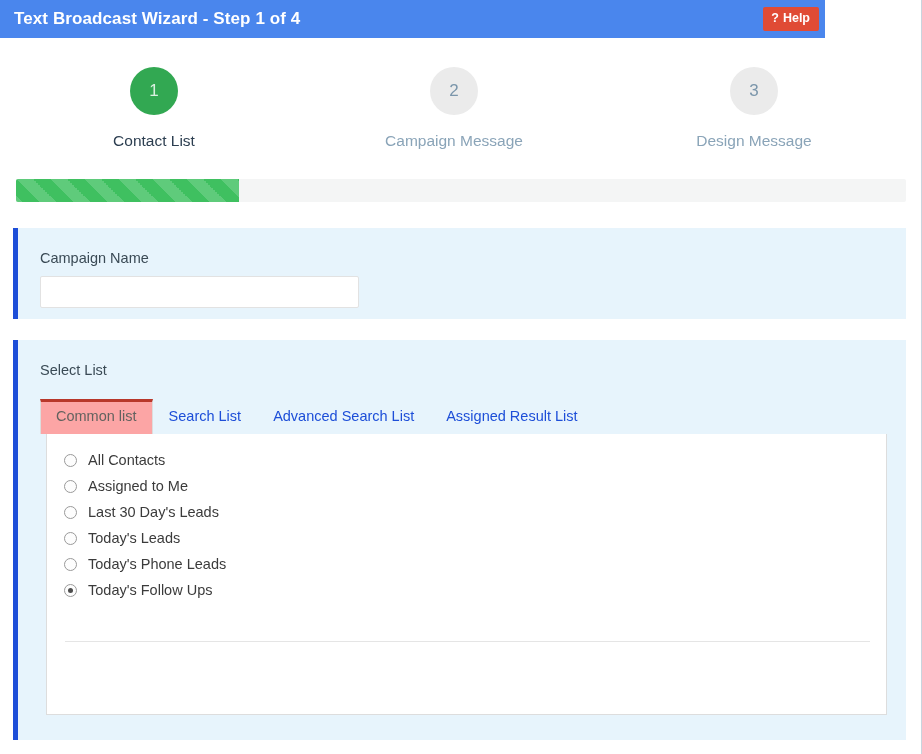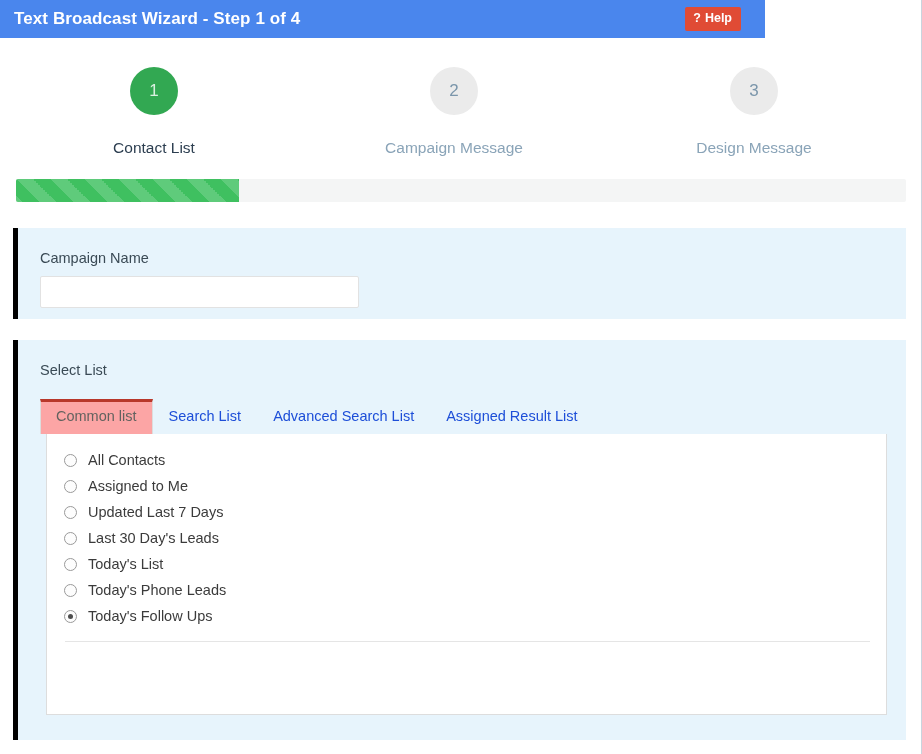--- a/index.html
+++ b/index.html
@@ -16,26 +16,26 @@
     width: 922px;
     height: 754px;
     background: #ffffff;
     border-right: 1px solid #c9d4de;
   }
 
   
   .wizard-header {
     position: absolute;
     left: 0; top: 0;
-    width: 765px; height: 38px;
+    width: 825px; height: 38px;
     background: #4a86ed;
     display: flex;
     align-items: center;
     justify-content: space-between;
-    padding: 0 24px 0 14px;
+    padding: 0 6px 0 14px;
   }
   .wizard-title {
     color: #ffffff;
     font-size: 17px;
     font-weight: bold;
     letter-spacing: 0.1px;
     white-space: nowrap;
   }
   .help-button {
     background: #e04b35;
@@ -80,21 +80,21 @@
   }
   .step-circle.active {
     background: #32a852;
     color: #d9f0df;
   }
   .step-circle.idle {
     background: #ebebeb;
     color: #7b96ab;
   }
   .step-label {
-    margin-top: 24px;
+    margin-top: 17px;
     font-size: 15.5px;
   }
   .step-label.active { color: #2c3e50; }
   .step-label.idle { color: #8aa4b8; }
 
   
   .progress-wrap {
     position: absolute;
     left: 16px; top: 179px;
     width: 890px; height: 23px;
@@ -110,21 +110,21 @@
       rgba(255,255,255,.17) 25%, transparent 25%,
       transparent 50%, rgba(255,255,255,.17) 50%,
       rgba(255,255,255,.17) 75%, transparent 75%, transparent);
     background-size: 34px 34px;
   }
 
   
   .panel {
     position: absolute;
     background: #e7f4fc;
-    border-left: 5px solid #000000;
+    border-left: 5px solid #1d4ed8;
   }
   #campaign-panel {
     left: 13px; top: 228px;
     width: 893px; height: 91px;
   }
   #select-panel {
     left: 13px; top: 340px;
     width: 893px; height: 400px;
   }
 
@@ -302,29 +302,25 @@
         <div class="radio-row">
           <span class="radio-mark"></span>
           <span class="radio-text">All Contacts</span>
         </div>
         <div class="radio-row">
           <span class="radio-mark"></span>
           <span class="radio-text">Assigned to Me</span>
         </div>
         <div class="radio-row">
           <span class="radio-mark"></span>
-          <span class="radio-text">Updated Last 7 Days</span>
-        </div>
-        <div class="radio-row">
-          <span class="radio-mark"></span>
           <span class="radio-text">Last 30 Day's Leads</span>
         </div>
         <div class="radio-row">
           <span class="radio-mark"></span>
-          <span class="radio-text">Today's List</span>
+          <span class="radio-text">Today's Leads</span>
         </div>
         <div class="radio-row">
           <span class="radio-mark"></span>
           <span class="radio-text">Today's Phone Leads</span>
         </div>
         <div class="radio-row">
           <span class="radio-mark checked"></span>
           <span class="radio-text">Today's Follow Ups</span>
         </div>
       </div>

